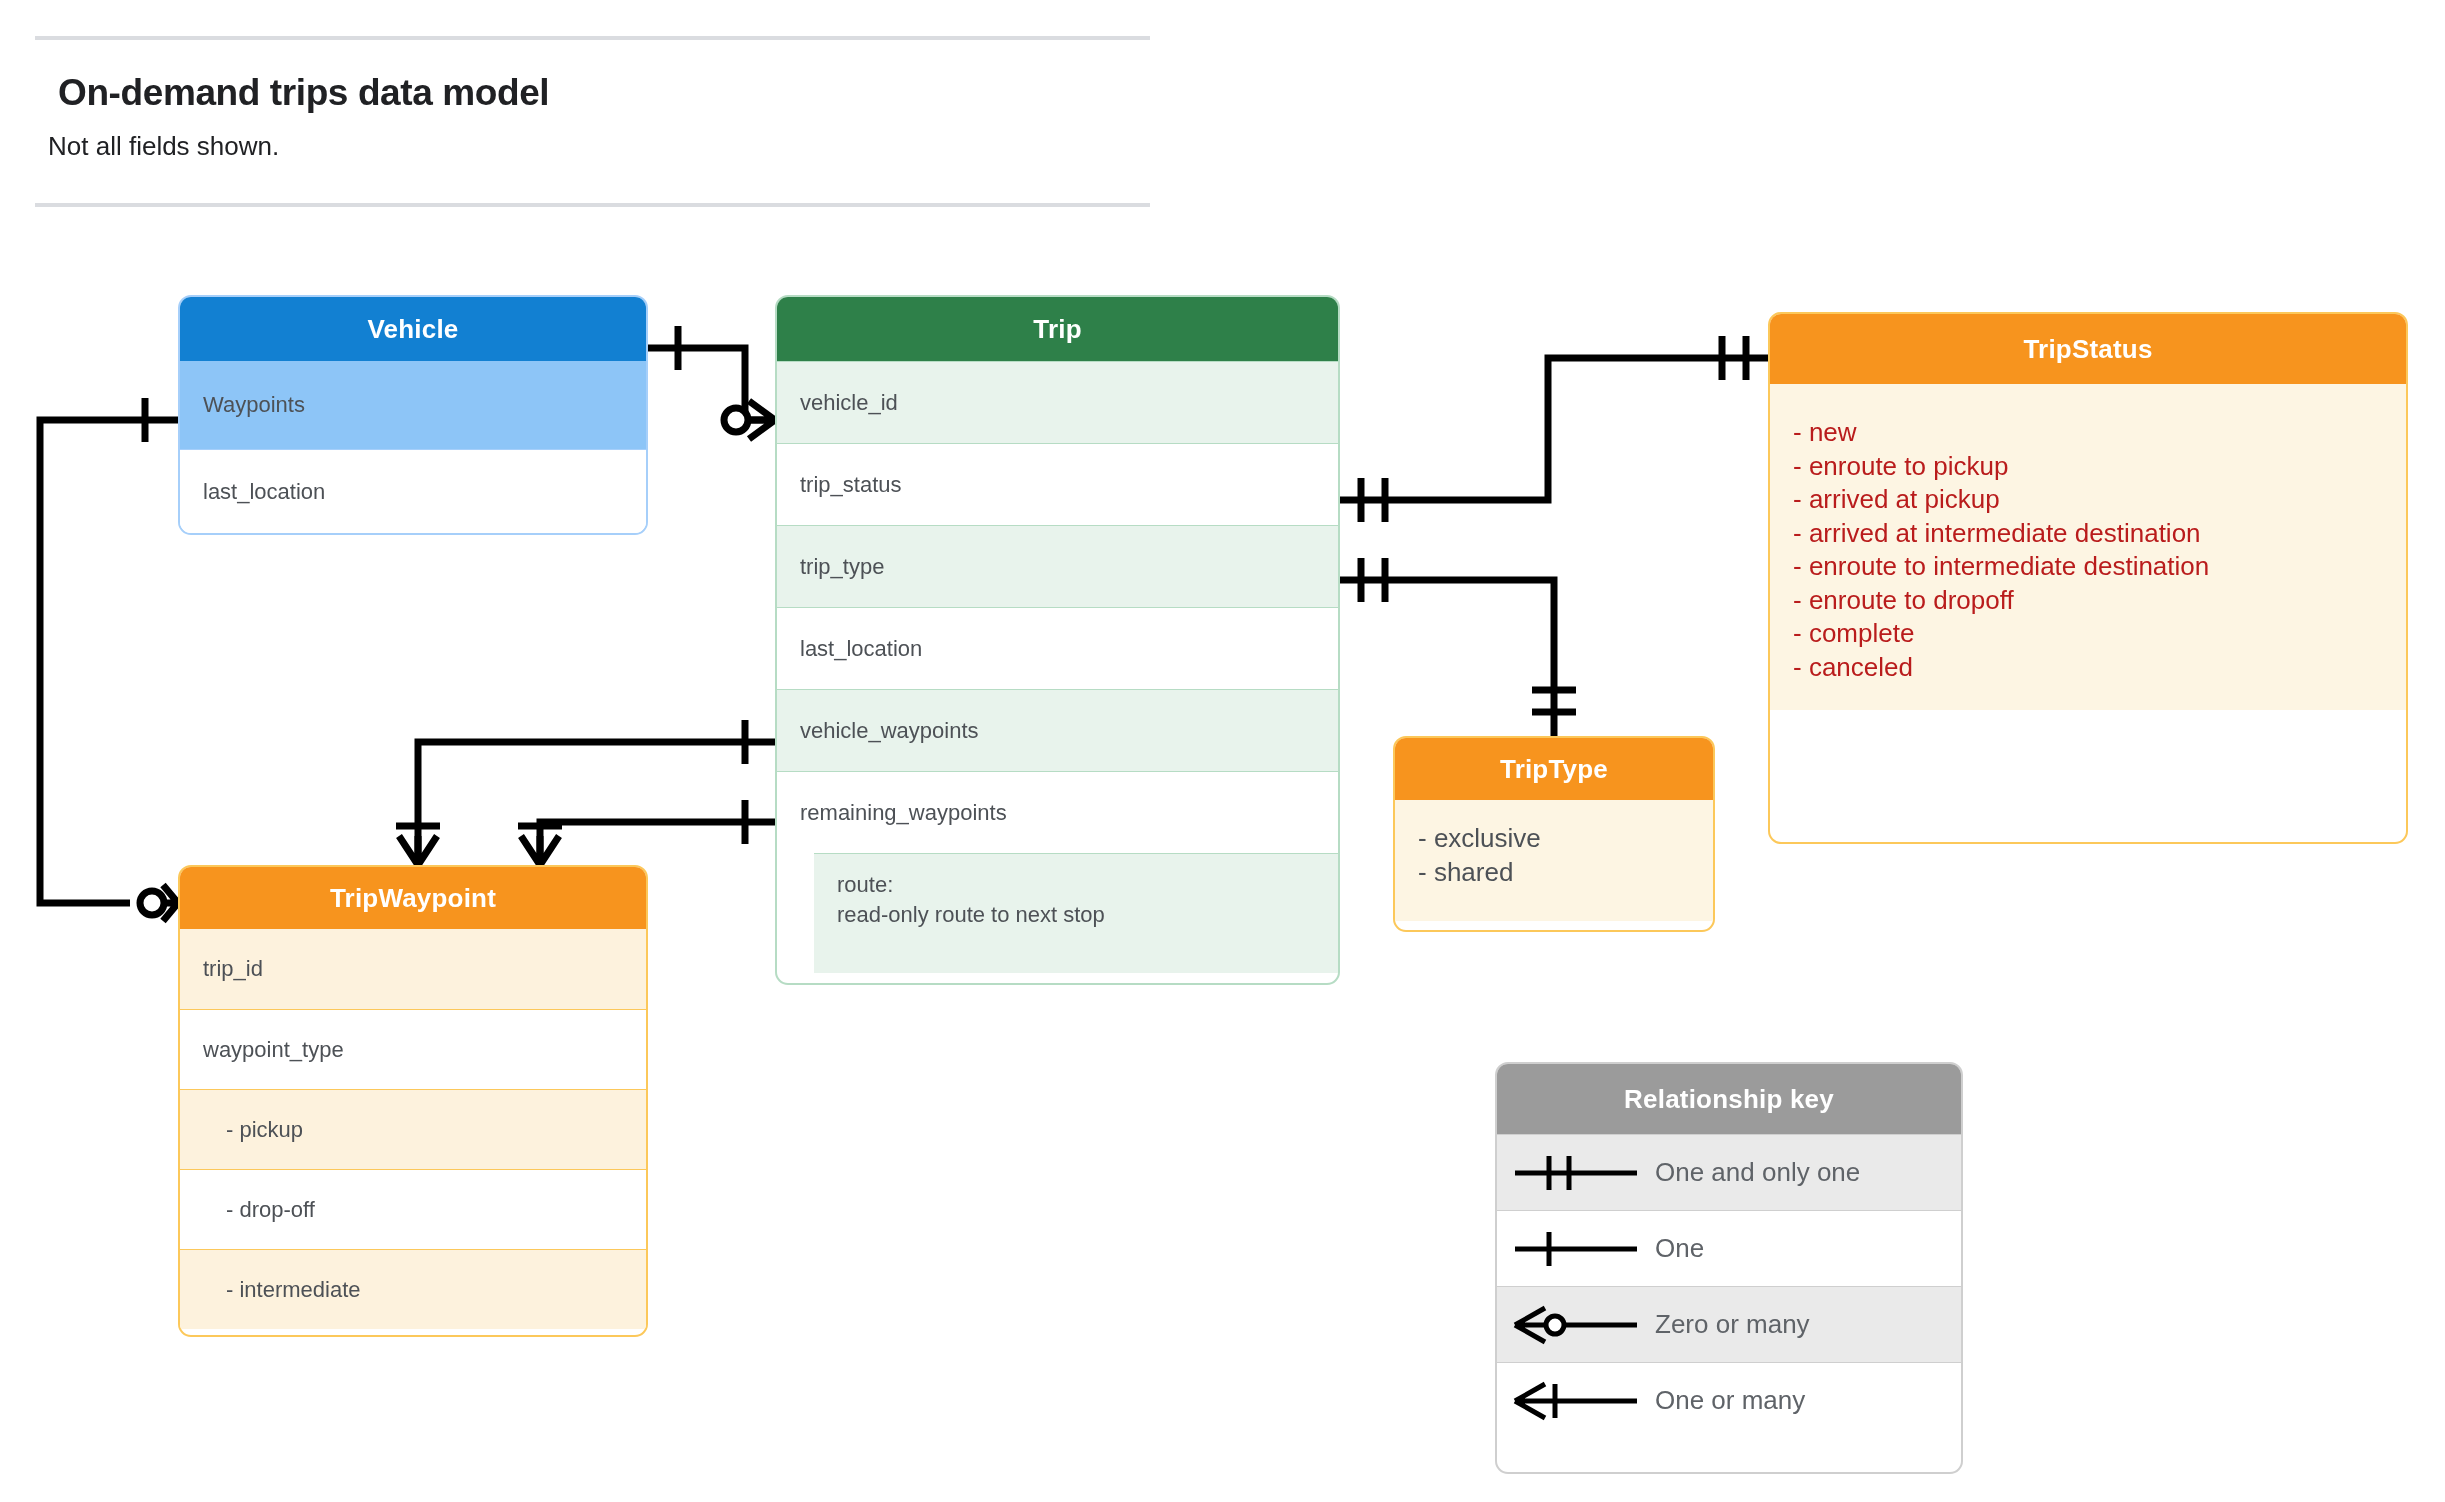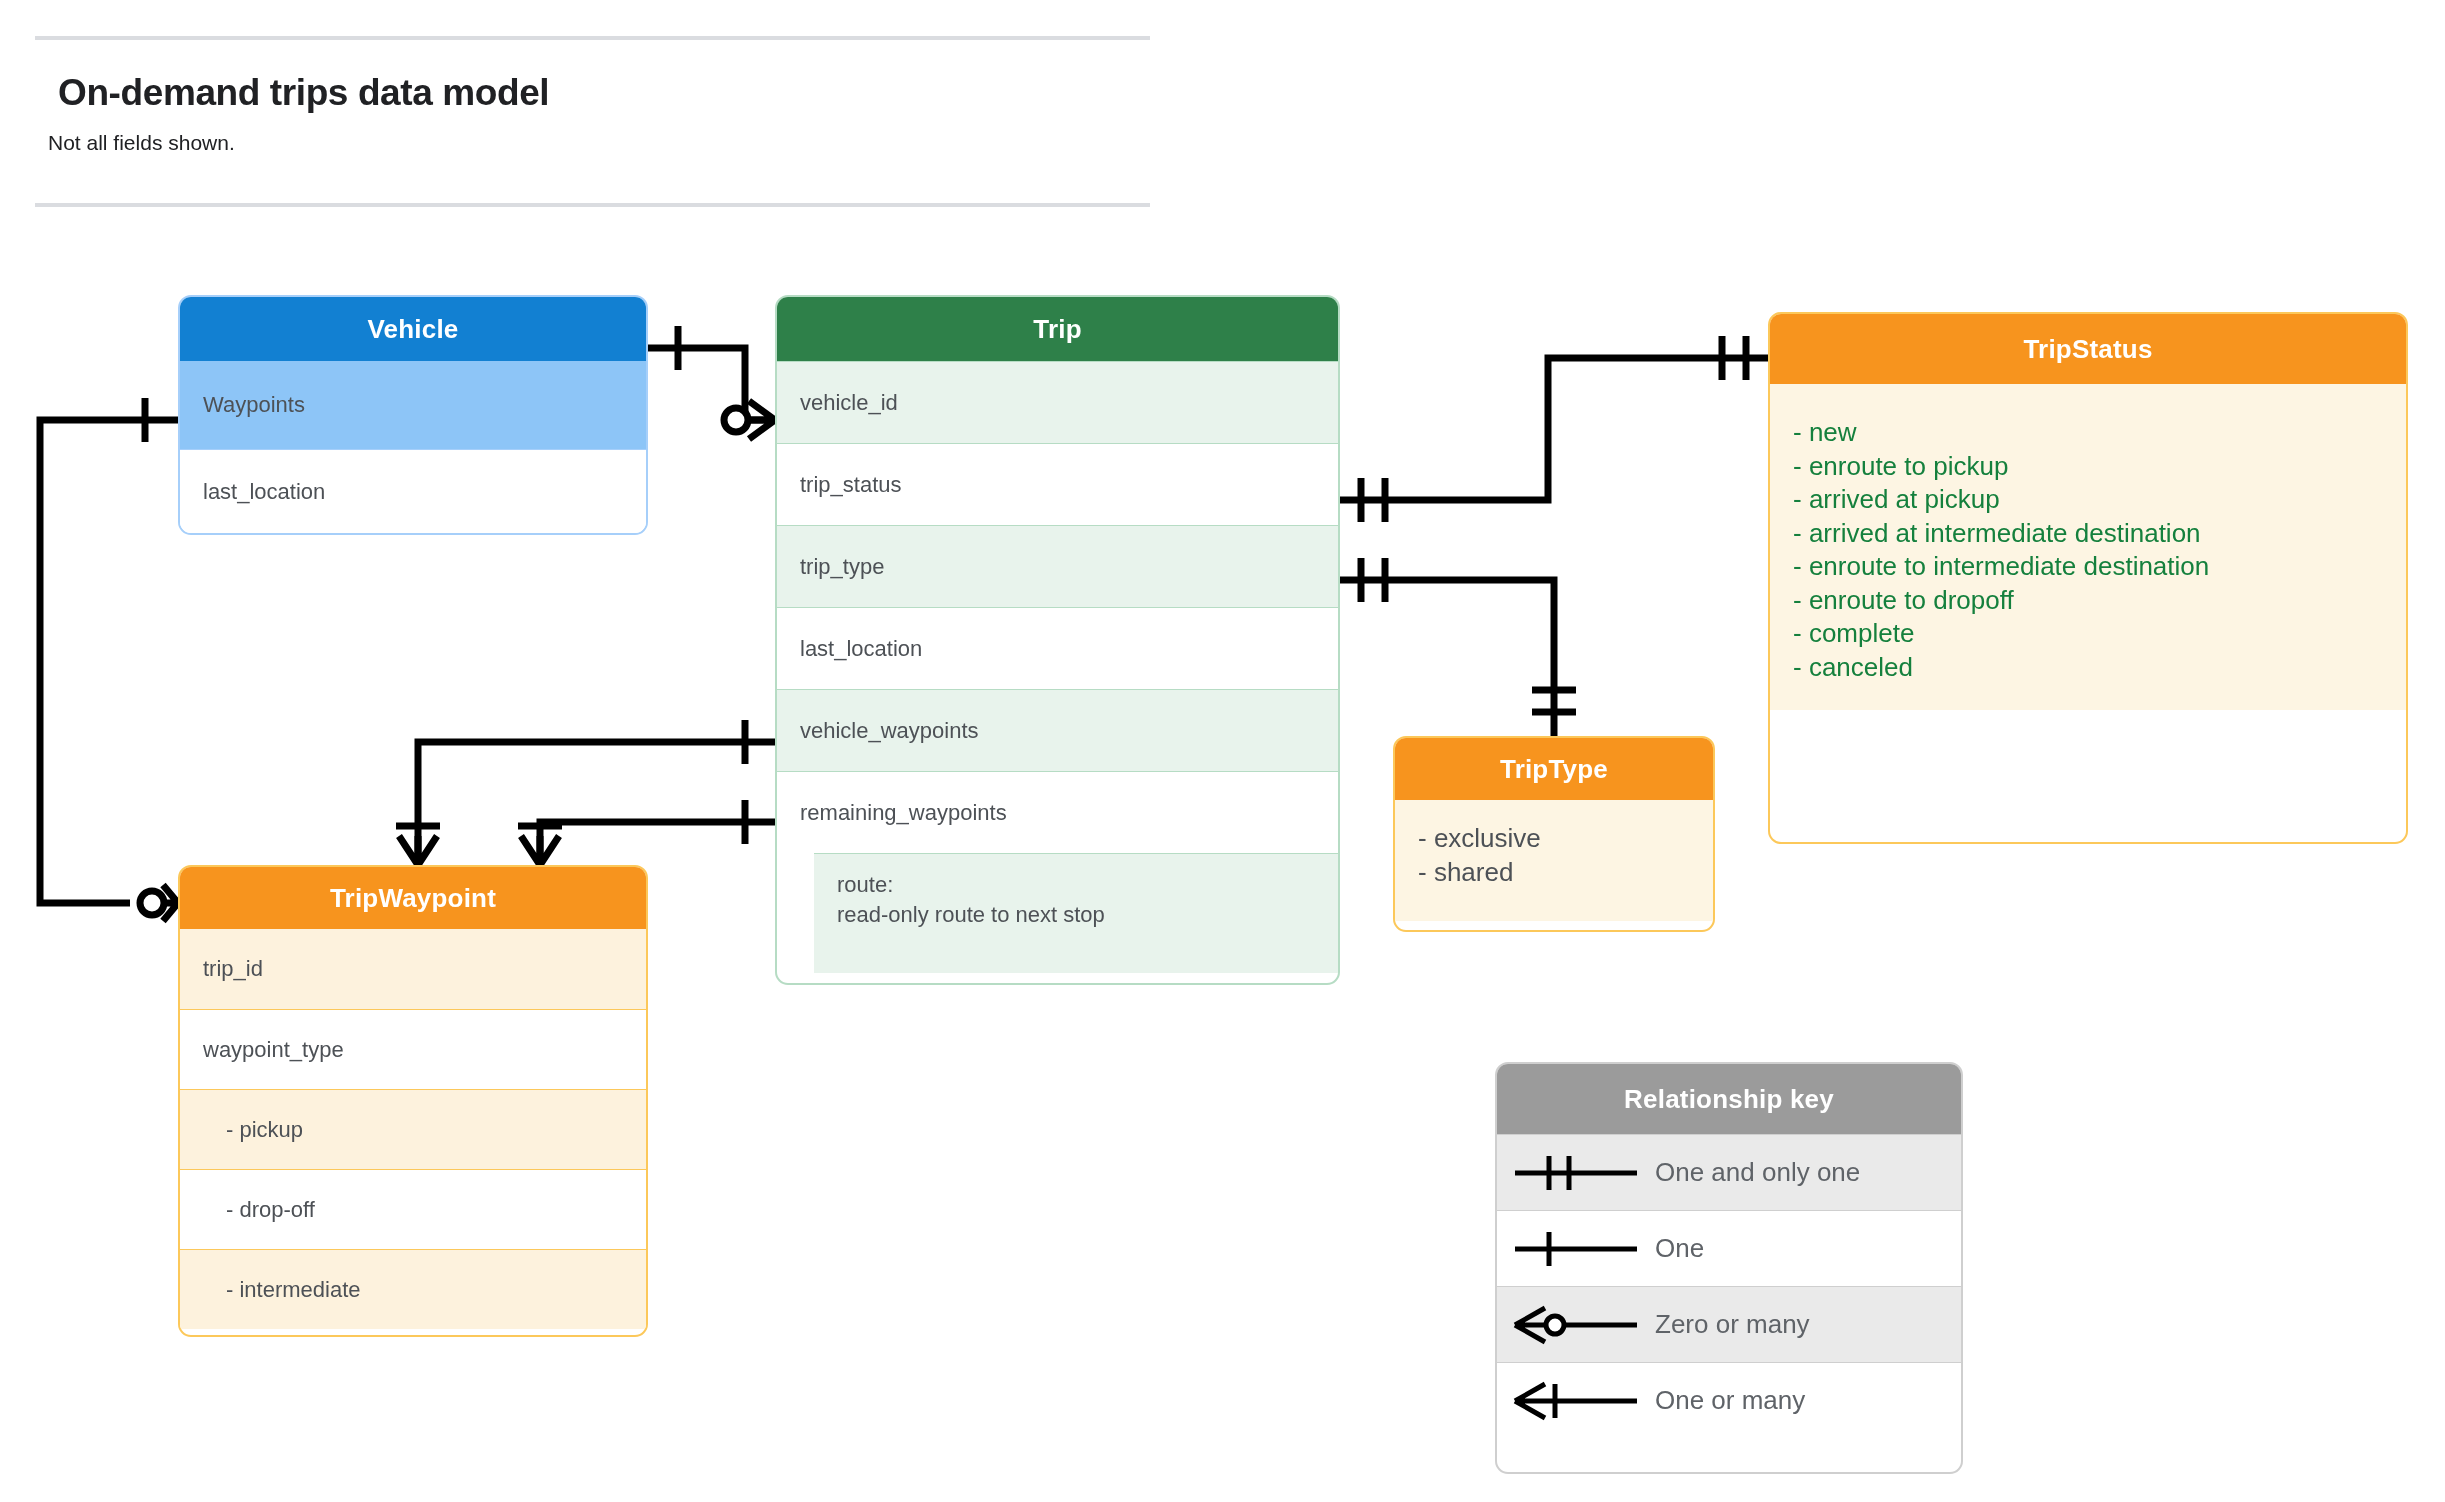--- a/index.html
+++ b/index.html
@@ -15,21 +15,21 @@
   .rule { position: absolute; left: 35px; width: 1115px; height: 4px; background: #dadce0; }
   #rule-top { top: 36px; }
   #rule-bottom { top: 203px; }
   #page-title {
     position: absolute; left: 58px; top: 72px;
     font-size: 37px; font-weight: 700; color: #202124;
     letter-spacing: -0.4px; white-space: nowrap;
   }
   #page-subtitle {
     position: absolute; left: 48px; top: 131px;
-    font-size: 21px; font-weight: 400; color: #202124; white-space: nowrap;
+    font-size: 26px; font-weight: 400; color: #202124; white-space: nowrap;
   }
 
   
   .entity {
     position: absolute;
     border-radius: 13px;
     overflow: hidden;
     z-index: 5;
   }
   .entity-header {
@@ -66,21 +66,21 @@
   #ent-trip .even { background: #e8f3ec; }
   #ent-trip .odd  { background: #ffffff; }
   #ent-trip .rw.route { height: 120px; }
 
   
   #ent-tripstatus { left: 1768px; top: 312px; width: 640px; height: 532px;
                     border: 2px solid #fcc85a; }
   #ent-tripstatus .entity-header { background: #f7941e; height: 70px; }
   #ent-tripstatus .enum-body { background: #fdf5e3; padding: 32px 0 26px 0; }
   #ent-tripstatus .enum {
-    font-size: 26px; color: #15803d; padding-left: 23px;
+    font-size: 26px; color: #b91c1c; padding-left: 23px;
     line-height: 1.29; white-space: nowrap;
   }
 
   
   #ent-triptype { left: 1393px; top: 736px; width: 322px; height: 196px;
                   border: 2px solid #fcc85a; }
   #ent-triptype .entity-header { background: #f7941e; height: 62px; }
   #ent-triptype .enum-body { background: #fdf5e3; padding: 22px 0 32px 0; }
   #ent-triptype .enum {
     font-size: 26px; color: #4d5156; padding-left: 23px;

